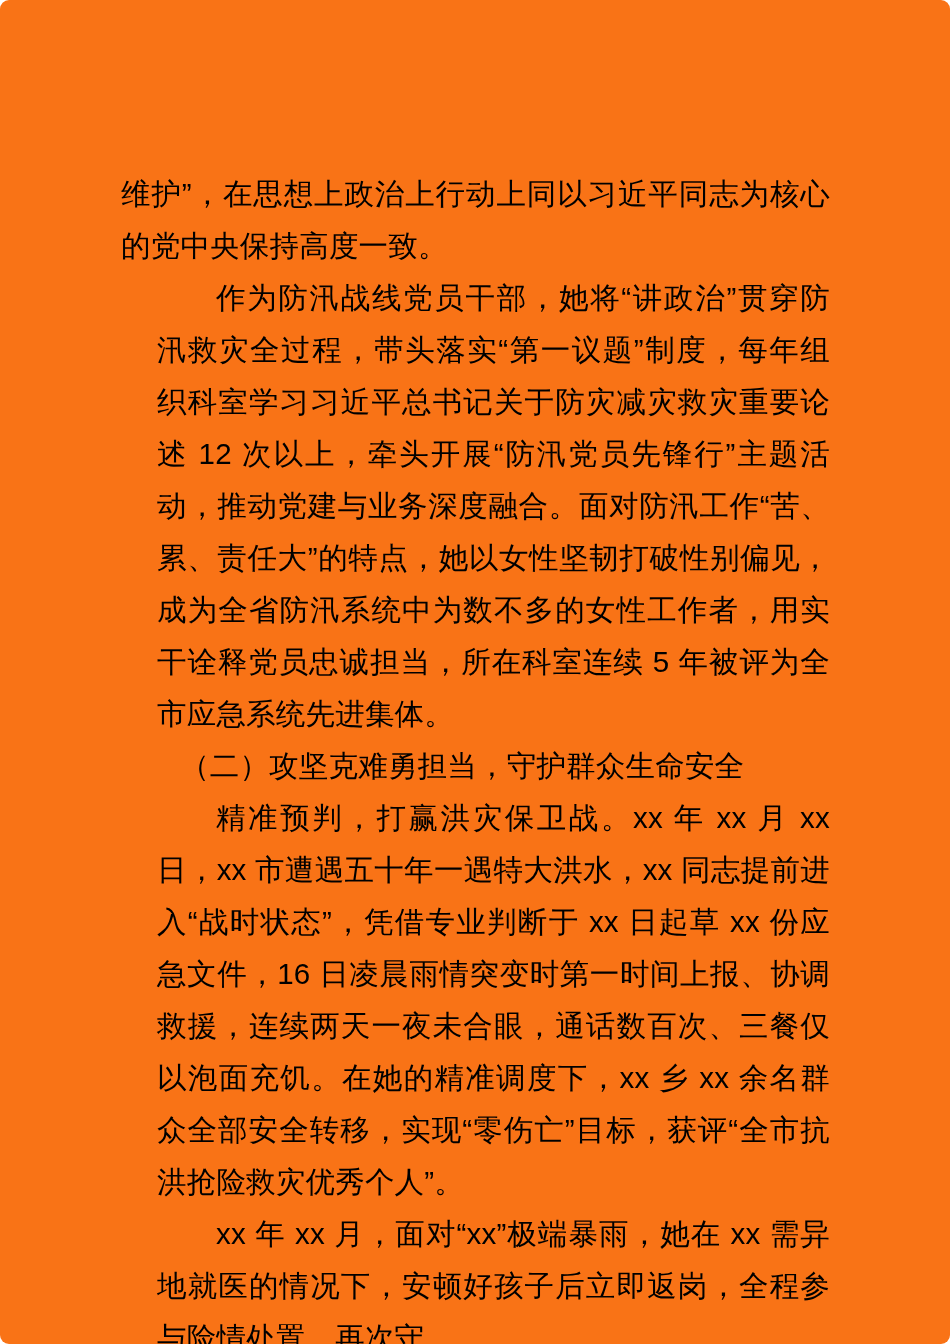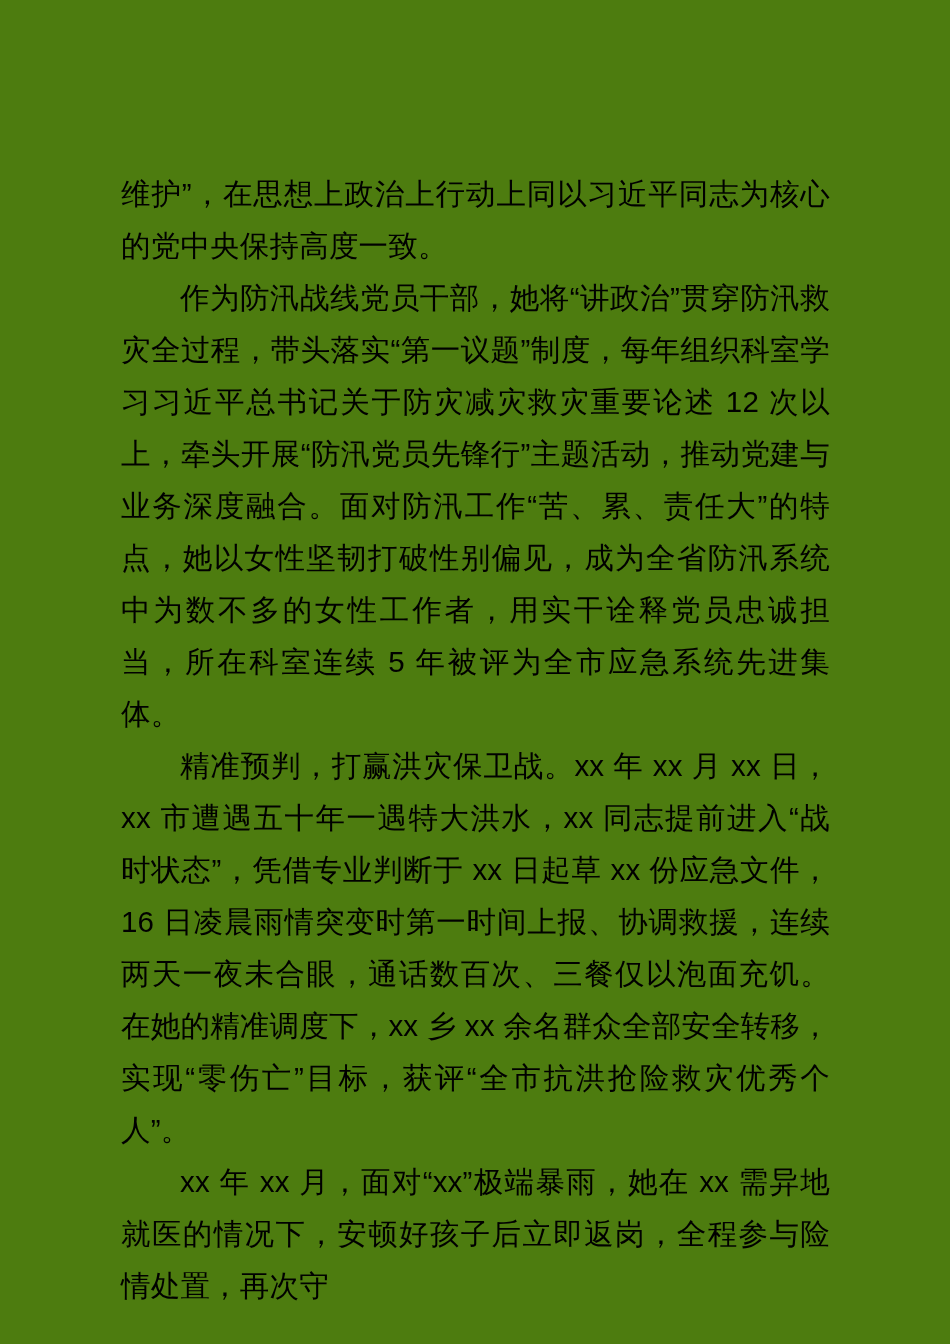--- a/index.html
+++ b/index.html
@@ -11,55 +11,58 @@
     width: 950px;
     height: 1344px;
     font-family: "Liberation Sans", "DejaVu Sans", sans-serif;
     color: #000000;
     overflow: hidden;
   }
   .page {
     position: relative;
     width: 950px;
     height: 1344px;
-    background: #4d7c0f;
+    background: #f97316;
     box-sizing: border-box;
     padding: 168px 120px 0 121px;
+    border-radius: 9px;
   }
   .doc-body {
     width: 709px;
   }
   p.para {
     margin: 0;
     padding: 0;
     font-size: 29.5px;
     line-height: 52px;
     letter-spacing: 0.2px;
     text-align: justify;
     text-justify: inter-ideograph;
     word-break: break-all;
     text-indent: 0;
     font-weight: 400;
   }
   p.indent {
     text-indent: 2em;
+    margin-left: 36px;
   }
   p.heading {
     text-indent: 2em;
   }
 </style>
 </head>
 <body>
 
 <div class="page">
   <div class="doc-body">
 
     <p class="para">维护”，在思想上政治上行动上同以习近平同志为核心的党中央保持高度一致。</p>
 
     <p class="para indent">作为防汛战线党员干部，她将“讲政治”贯穿防汛救灾全过程，带头落实“第一议题”制度，每年组织科室学习习近平总书记关于防灾减灾救灾重要论述 12 次以上，牵头开展“防汛党员先锋行”主题活动，推动党建与业务深度融合。面对防汛工作“苦、累、责任大”的特点，她以女性坚韧打破性别偏见，成为全省防汛系统中为数不多的女性工作者，用实干诠释党员忠诚担当，所在科室连续 5 年被评为全市应急系统先进集体。</p>
 
+    <p class="para heading">（二）攻坚克难勇担当，守护群众生命安全</p>
 
     <p class="para indent">精准预判，打赢洪灾保卫战。xx 年 xx 月 xx 日，xx 市遭遇五十年一遇特大洪水，xx 同志提前进入“战时状态”，凭借专业判断于 xx 日起草 xx 份应急文件，16 日凌晨雨情突变时第一时间上报、协调救援，连续两天一夜未合眼，通话数百次、三餐仅以泡面充饥。在她的精准调度下，xx 乡 xx 余名群众全部安全转移，实现“零伤亡”目标，获评“全市抗洪抢险救灾优秀个人”。</p>
 
     <p class="para indent">xx 年 xx 月，面对“xx”极端暴雨，她在 xx 需异地就医的情况下，安顿好孩子后立即返岗，全程参与险情处置，再次守</p>
 
   </div>
 </div>
 
 </body></html>

